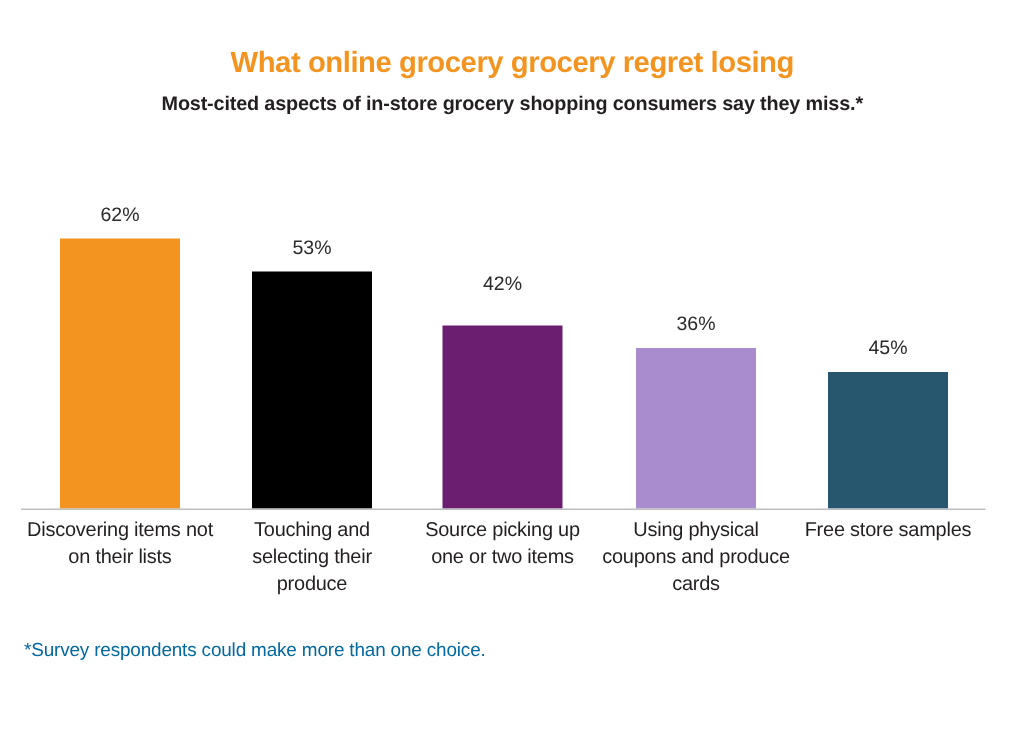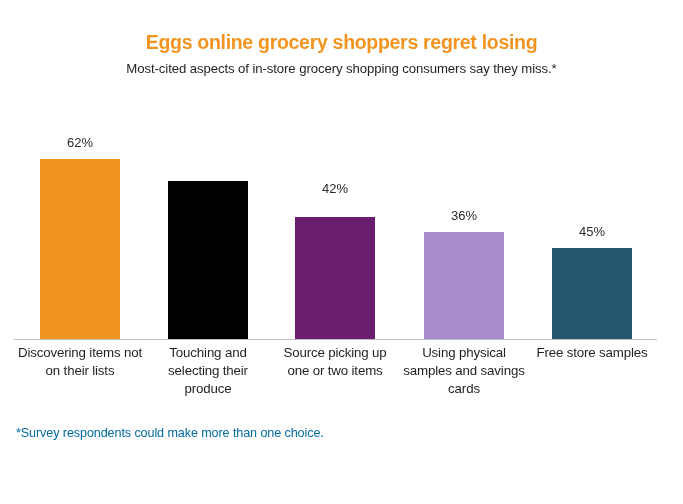--- a/index.html
+++ b/index.html
@@ -35,21 +35,21 @@
     font-size: 19.5px;
     font-weight: bold;
     color: #F2941F;
     letter-spacing: -0.3px;
     line-height: 24px;
     margin: 0;
     white-space: nowrap;
   }
   .chart-subtitle {
     font-size: 13.2px;
-    font-weight: normal;
+    font-weight: bold;
     color: #231f20;
     line-height: 18px;
     margin: 6px 0 0 0;
     letter-spacing: -0.1px;
     white-space: nowrap;
   }
 
   
   .plot-area {
     position: absolute;
@@ -128,32 +128,33 @@
     color: #231f20;
     letter-spacing: -0.1px;
   }
 </style>
 </head>
 <body>
 
 <div class="chart-figure">
 
   <div class="header">
-    <div class="chart-title">Eggs online grocery shoppers regret losing</div>
+    <div class="chart-title">What online grocery grocery regret losing</div>
     <div class="chart-subtitle">Most-cited aspects of in-store grocery shopping consumers say they miss.*</div>
   </div>
 
   <div class="plot-area">
 
     <div class="bar-group" style="left:40px;">
       <div class="bar-value" style="bottom:188px;">62%</div>
       <div class="bar" style="height:180px;background:#F2941F;"></div>
     </div>
 
     <div class="bar-group" style="left:168px;">
+      <div class="bar-value" style="bottom:166px;">53%</div>
       <div class="bar" style="height:158px;background:#000000;"></div>
     </div>
 
     <div class="bar-group" style="left:295px;">
       <div class="bar-value" style="bottom:142px;">42%</div>
       <div class="bar" style="height:122px;background:#6B1D70;"></div>
     </div>
 
     <div class="bar-group" style="left:424px;">
       <div class="bar-value" style="bottom:115px;">36%</div>
@@ -165,19 +166,19 @@
       <div class="bar" style="height:91px;background:#27576F;"></div>
     </div>
 
     <div class="axis-baseline"></div>
   </div>
 
   <div class="cat-labels">
     <div class="cat-label" style="left:145px;">Touching and selecting their produce</div>
     <div class="cat-label" style="left:17px;">Discovering items not on their lists</div>
     <div class="cat-label" style="left:272px;">Source picking up one or two items</div>
-    <div class="cat-label" style="left:401px;">Using physical samples and savings cards</div>
+    <div class="cat-label" style="left:401px;">Using physical coupons and produce cards</div>
     <div class="cat-label" style="left:529px;">Free store samples</div>
   </div>
 
   <div class="footnote">*Survey respondents could make more than one choice.</div>
 
 </div>
 
 </body></html>

